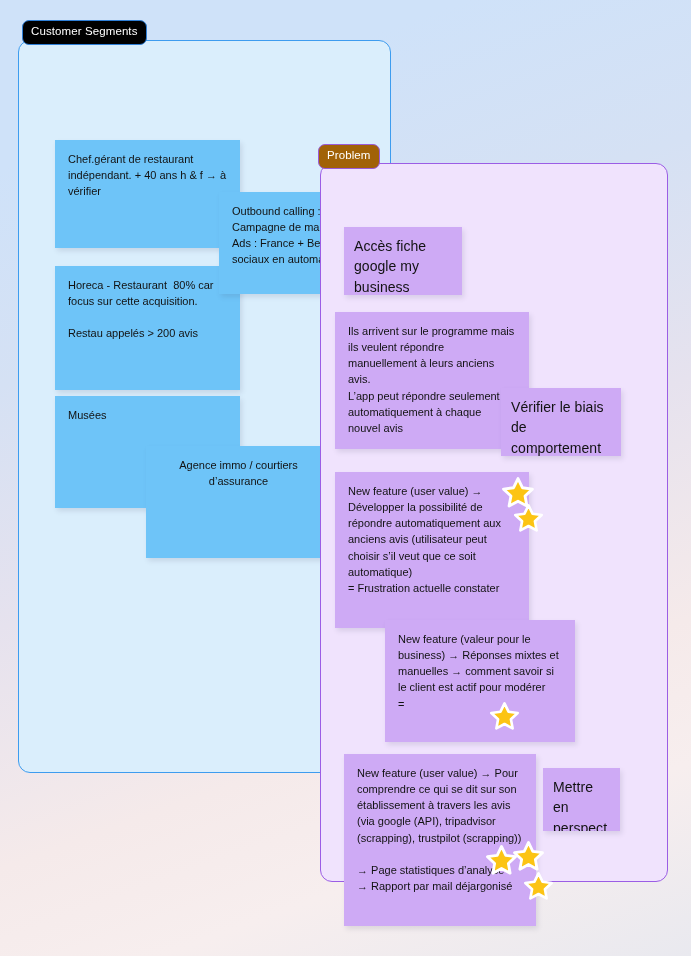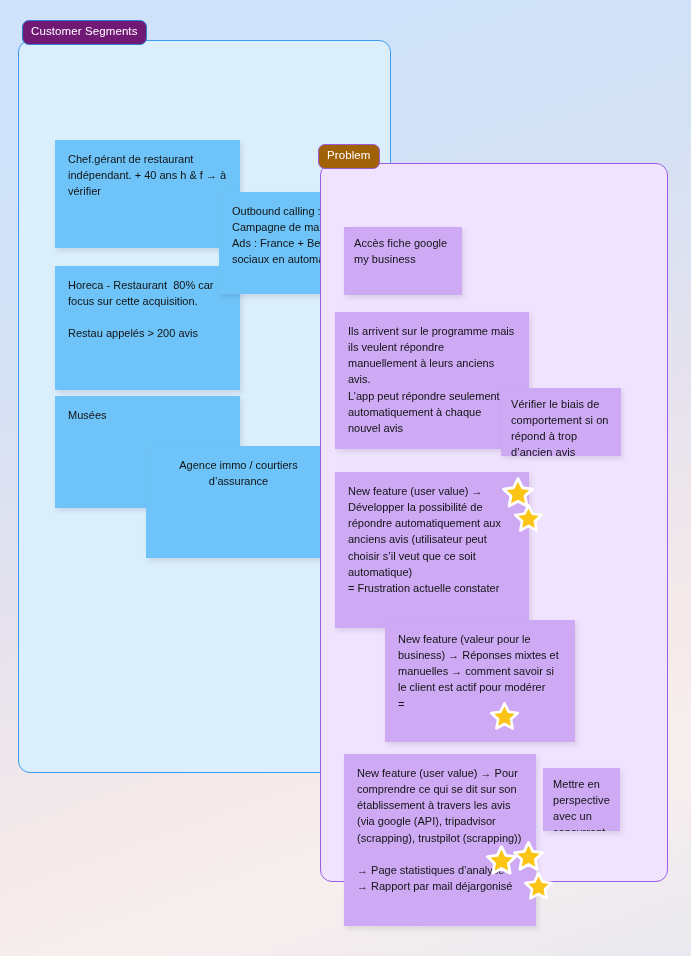--- a/index.html
+++ b/index.html
@@ -39,21 +39,21 @@
     font-size: 11.5px;
     line-height: 1;
     padding: 5px 8px 6px;
     border-radius: 7px;
     color: #ffffff;
     white-space: nowrap;
     letter-spacing: 0.1px;
     z-index: 40;
   }
   .frame-label.blue {
-    background: #701a75;
+    background: #000000;
     border: 1.5px solid #2f7fd6;
   }
   .frame-label.purple {
     background: #a16207;
     border: 1.5px solid #9a5bd8;
   }
 
   
   .frame {
     position: absolute;
@@ -89,21 +89,21 @@
     padding: 11px 13px;
     box-shadow: 2px 3px 5px rgba(60,60,90,0.13);
     white-space: pre-wrap;
     word-wrap: break-word;
     overflow: hidden;
   }
   .note.blue   { background: #6ec4f8; }
   .note.purple { background: #ceaaf5; }
 
   .note.small {
-    font-size: 11px;
+    font-size: 14px;
     line-height: 1.45;
     padding: 9px 10px;
     letter-spacing: 0.05px;
   }
 
   
   .z-blue-note   { z-index: 8; }
   .z-blue-note-2 { z-index: 10; }
   .z-purple-note { z-index: 25; }
   .z-top         { z-index: 30; }

